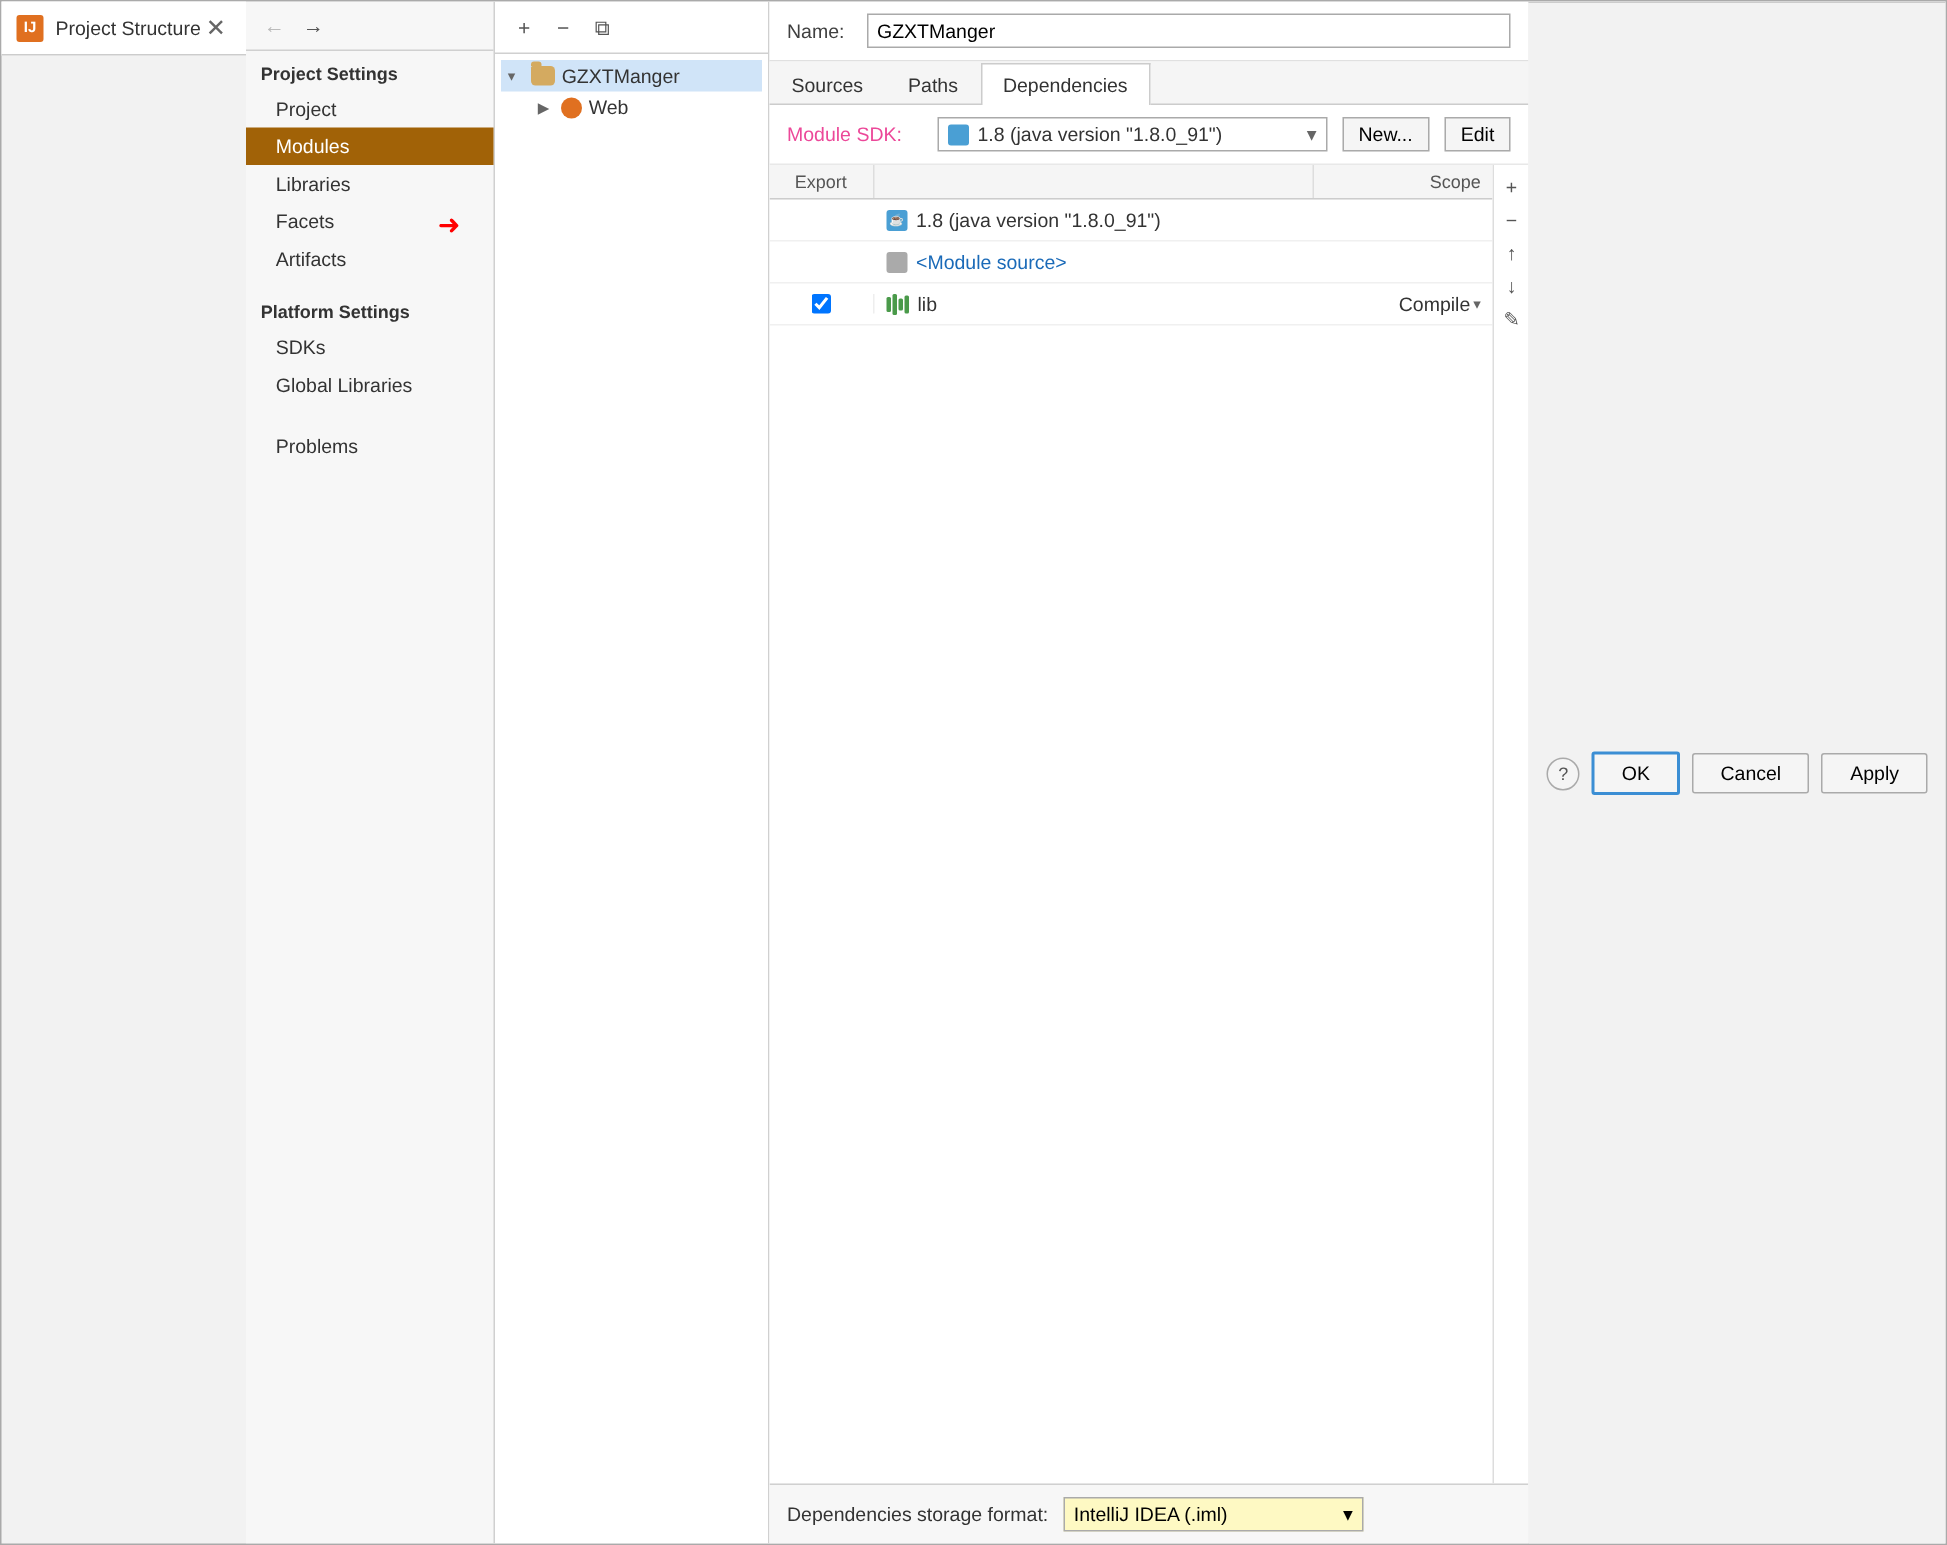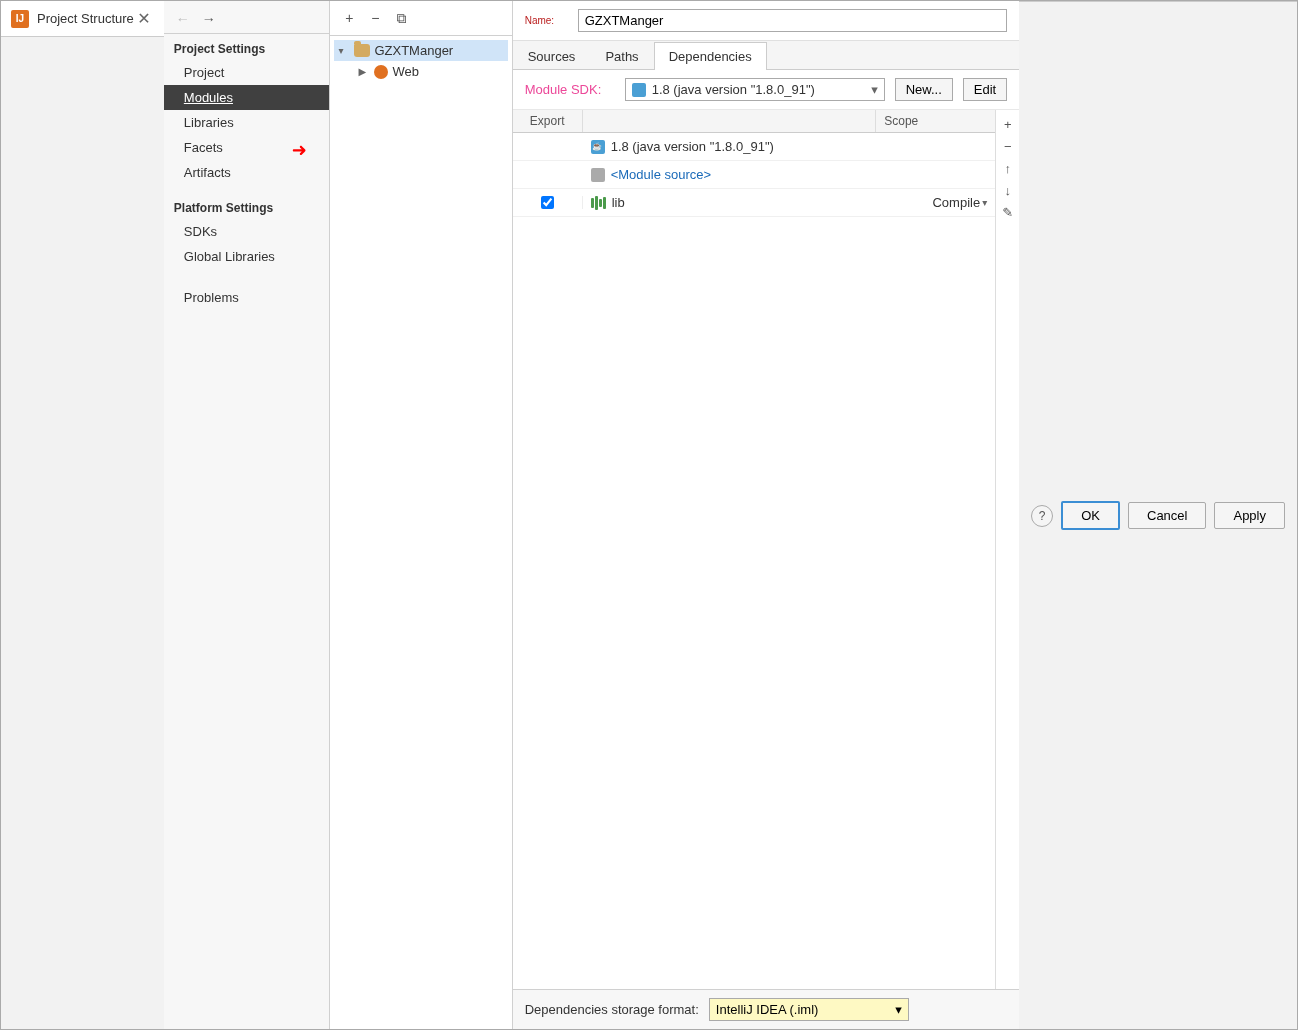--- a/index.html
+++ b/index.html
@@ -93,23 +93,22 @@
       color: #333;
       padding: 8px 10px 4px 10px;
     }
     .nav-item {
       padding: 5px 10px 5px 20px;
       cursor: pointer;
       color: #333;
       font-size: 13px;
     }
     .nav-item.active {
-      background: #404040;
+      background: #a16207;
       color: white;
-      text-decoration: underline;
     }
     .platform-section {
       margin-top: 8px;
     }
     .problems-section {
       margin-top: 16px;
     }
     
     .middle-panel {
       width: 210px;
@@ -193,22 +192,22 @@
       flex-direction: column;
     }
     .name-row {
       display: flex;
       align-items: center;
       padding: 8px 12px;
       gap: 8px;
       border-bottom: 1px solid #e0e0e0;
     }
     .name-label {
-      font-size: 10px;
-      color: #b91c1c;
+      font-size: 13px;
+      color: #404040;
       min-width: 45px;
     }
     .name-input {
       flex: 1;
       border: 1px solid #aaa;
       padding: 3px 6px;
       font-size: 13px;
       outline: none;
     }
     .tabs-row {
@@ -276,20 +275,21 @@
       flex: 1;
       padding: 4px 8px;
       font-size: 12px;
       color: #555;
     }
     .dep-col-scope {
       width: 120px;
       padding: 4px 8px;
       font-size: 12px;
       color: #555;
+      text-align: right;
       border-left: 1px solid #ddd;
     }
     .dep-row {
       display: flex;
       align-items: center;
       border-bottom: 1px solid #f0f0f0;
       min-height: 28px;
     }
     .dep-check-cell {
       width: 70px;

